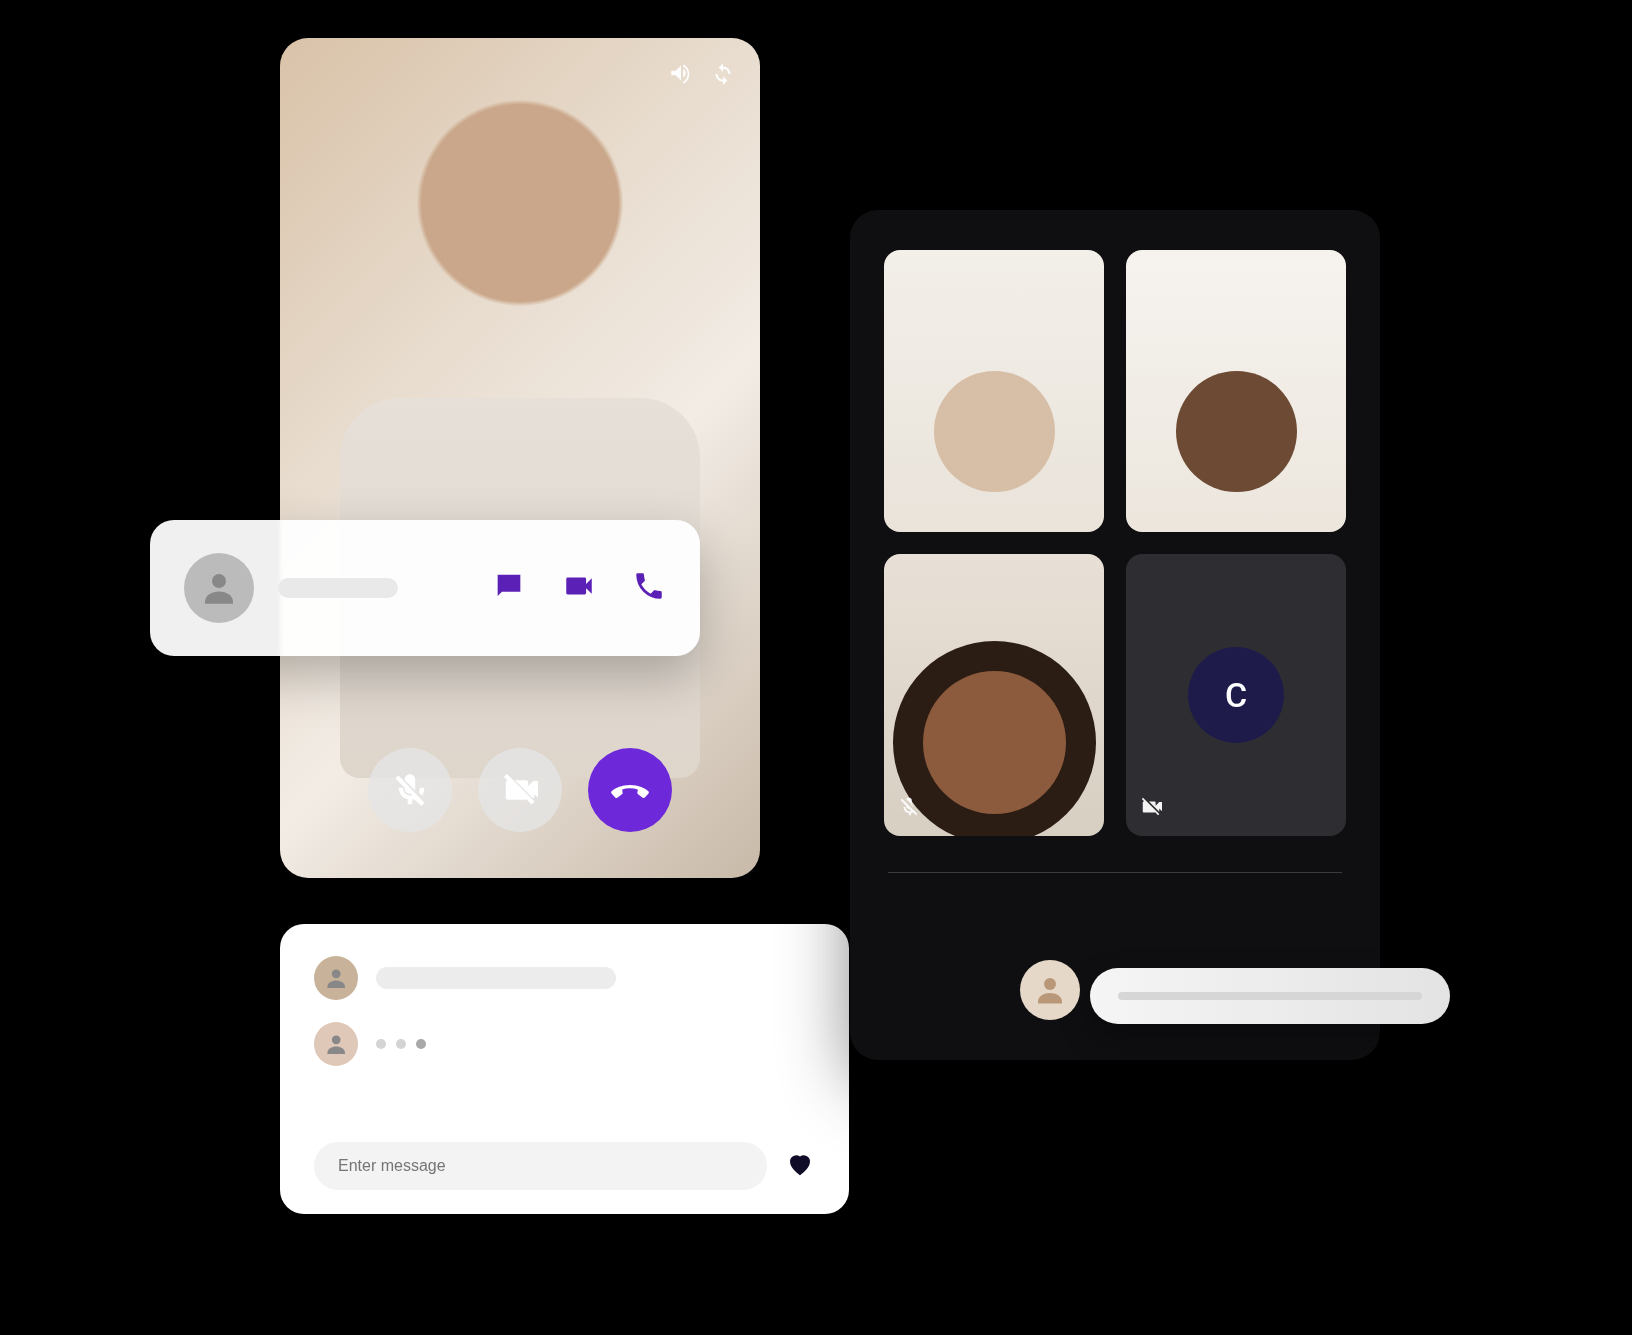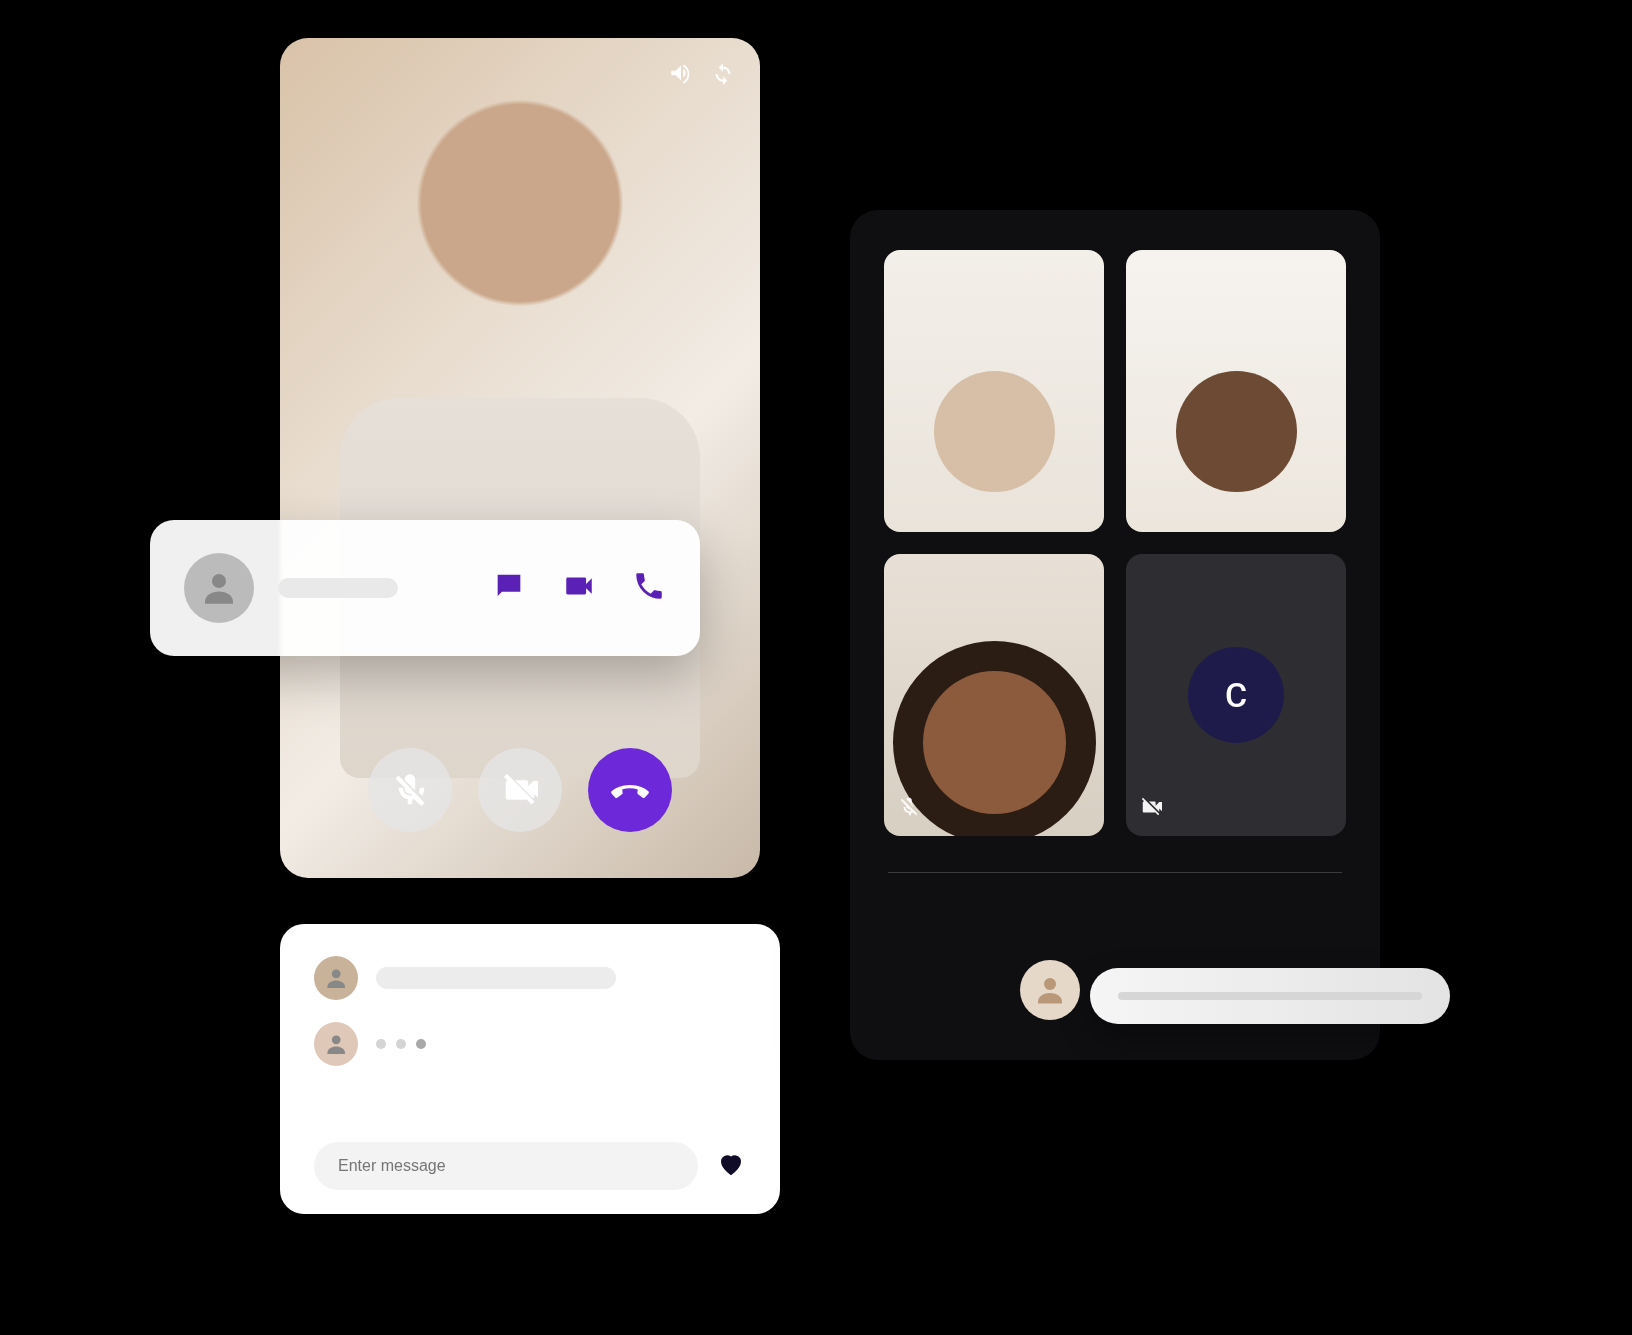--- a/index.html
+++ b/index.html
@@ -96,21 +96,21 @@
     margin-left:auto;
     display:flex; gap:36px;
   }
   .contact-actions svg{ width:34px; height:34px; fill:#5b21b6; }
   .contact-actions .clickable{ cursor:pointer; }
 
   
   .chat-card{
     position:absolute;
     left:280px; top:924px;
-    width:500px; height:290px;
+    width:569px; height:290px;
     background:#fff;
     border-radius:24px;
     box-shadow:0 20px 50px rgba(0,0,0,0.25);
     padding:32px 34px 24px;
     display:flex; flex-direction:column;
     gap:22px;
   }
   .chat-row{ display:flex; align-items:center; gap:18px; }
   .bubble-skel{
     height:22px; width:240px; border-radius:12px; background:#ececec;

